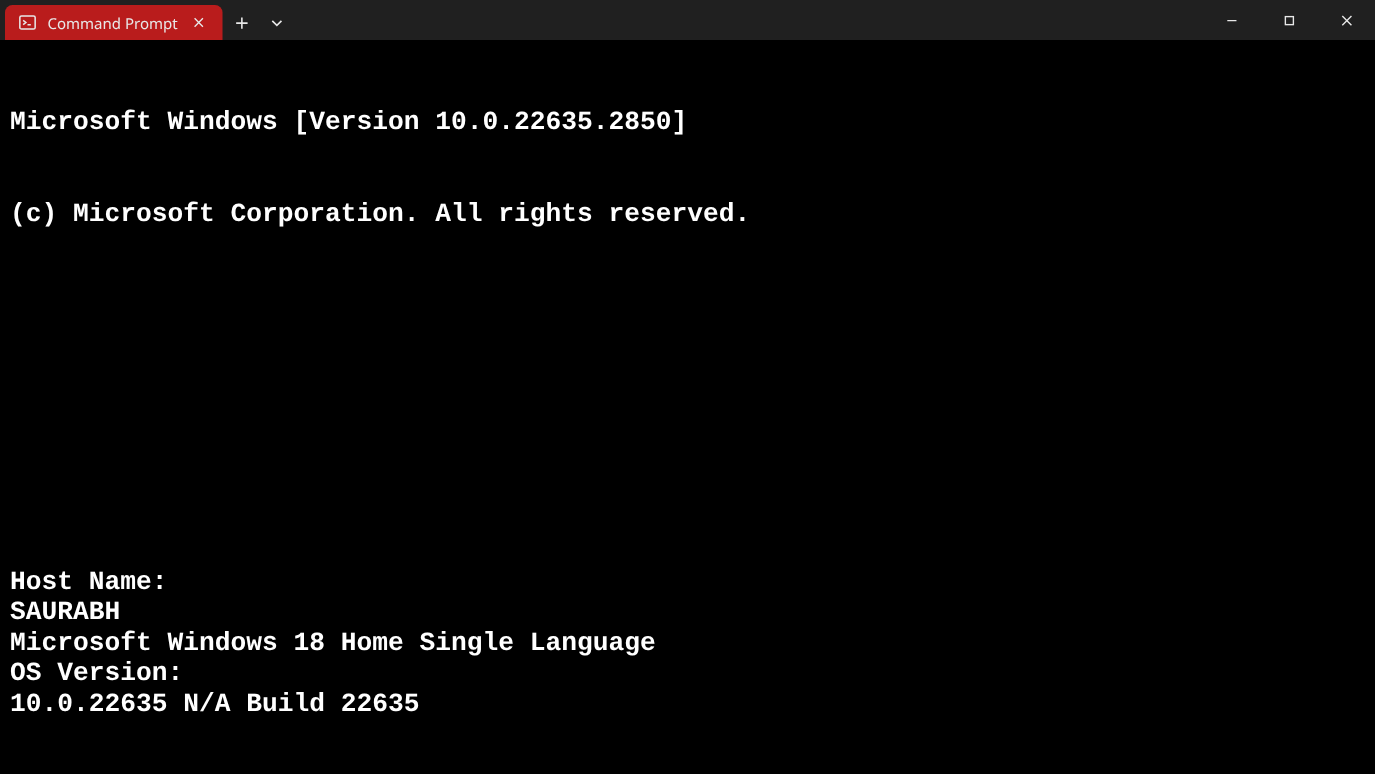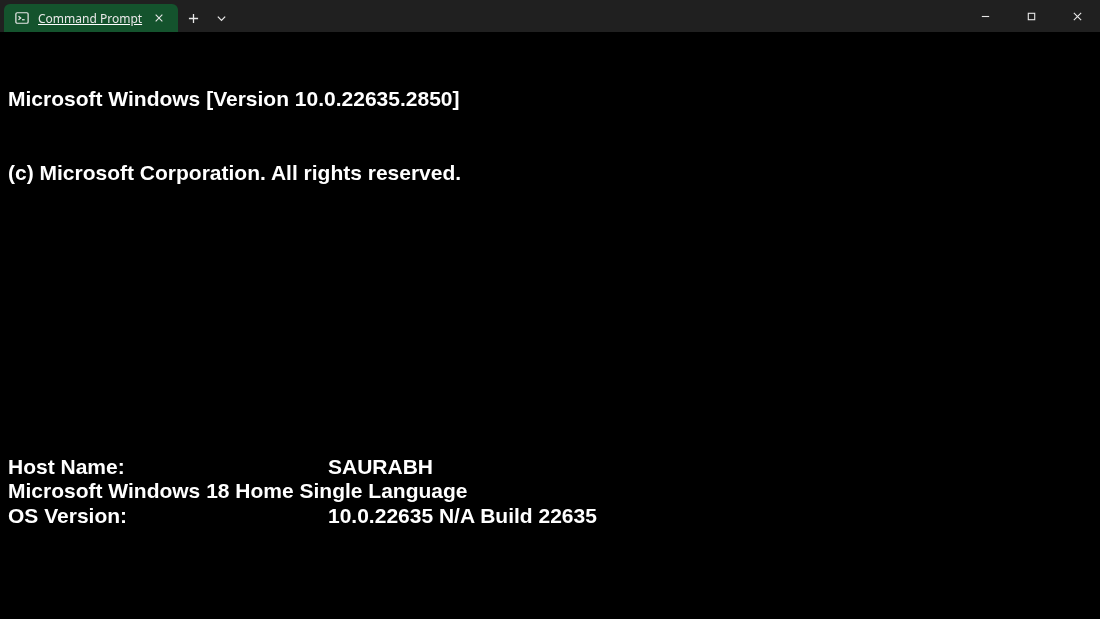--- a/index.html
+++ b/index.html
@@ -13,28 +13,27 @@
     display: flex;
     align-items: stretch;
     user-select: none;
   }
   .tabs { display: flex; align-items: stretch; }
   .tab {
     display: flex;
     align-items: center;
     gap: 8px;
     padding: 0 10px 0 10px;
-    background: #14532d;
+    background: #b91c1c;
     border-top-left-radius: 6px;
     border-top-right-radius: 6px;
     min-width: 150px;
     margin-top: 4px;
     margin-left: 4px;
     position: relative;
-    text-decoration: underline;
   }
   .tab .tab-icon {
     width: 16px; height: 16px;
     display: inline-flex; align-items: center; justify-content: center;
   }
   .tab .tab-title {
     font-family: "Segoe UI", system-ui, sans-serif;
     font-size: 12px;
     color: #e8e8e8;
     flex: 1;
@@ -64,41 +63,41 @@
   .win-btn {
     width: 46px;
     display: inline-flex; align-items: center; justify-content: center;
     color: #e8e8e8;
   }
 
   
   .terminal {
     background: #000;
     color: #fff;
-    font-family: Liberation Sans, sans-serif;
+    font-family: Liberation Mono, monospace;
     font-size: 21px;
     font-weight: 700;
     line-height: 24.5px;
     padding: 6px 8px;
     white-space: pre;
     height: calc(619px - 32px);
     overflow: hidden;
   }
   .line { white-space: pre; }
   .promptline { position: relative; display: inline-block; }
   .underline-marker {
     position: absolute;
     left: 184px;          
     top: 22px;            
     width: 132px;         
     height: 4px;
     background: #e53935;
     border-radius: 2px;
   }
-  .kv { display: flex; }
+  .kv { display: flex; flex-direction: column; }
   .kv .k { width: 320px; }
   .kv .v { }
 </style>
 </head>
 <body>
 
 <div class="titlebar">
   <div class="tabs">
     <div class="tab">
       <span class="tab-icon" aria-label="terminal-icon">

